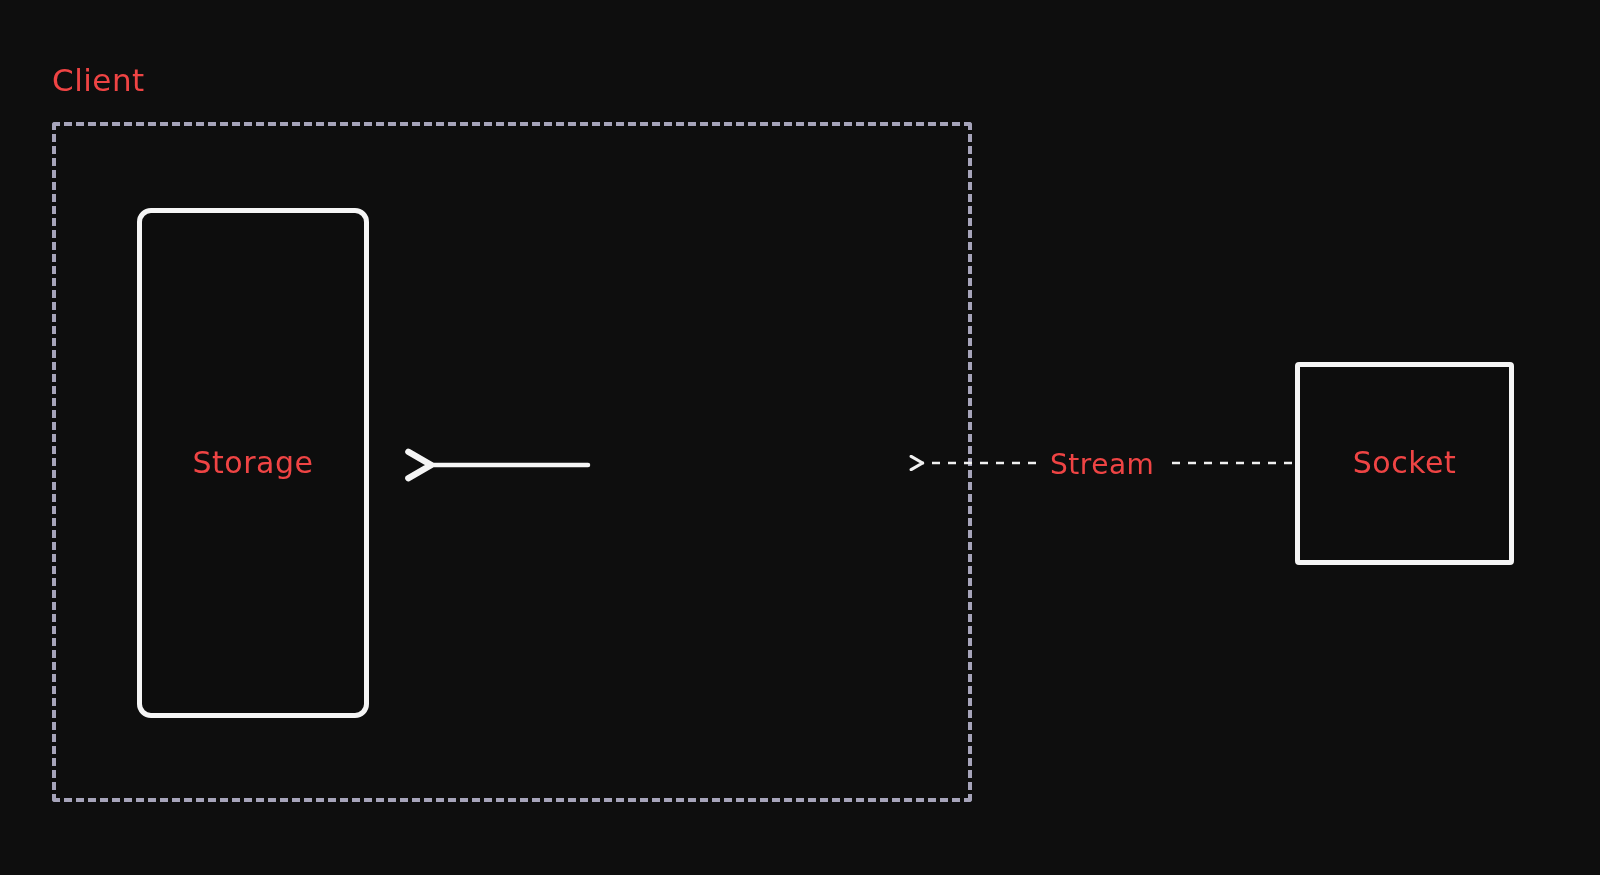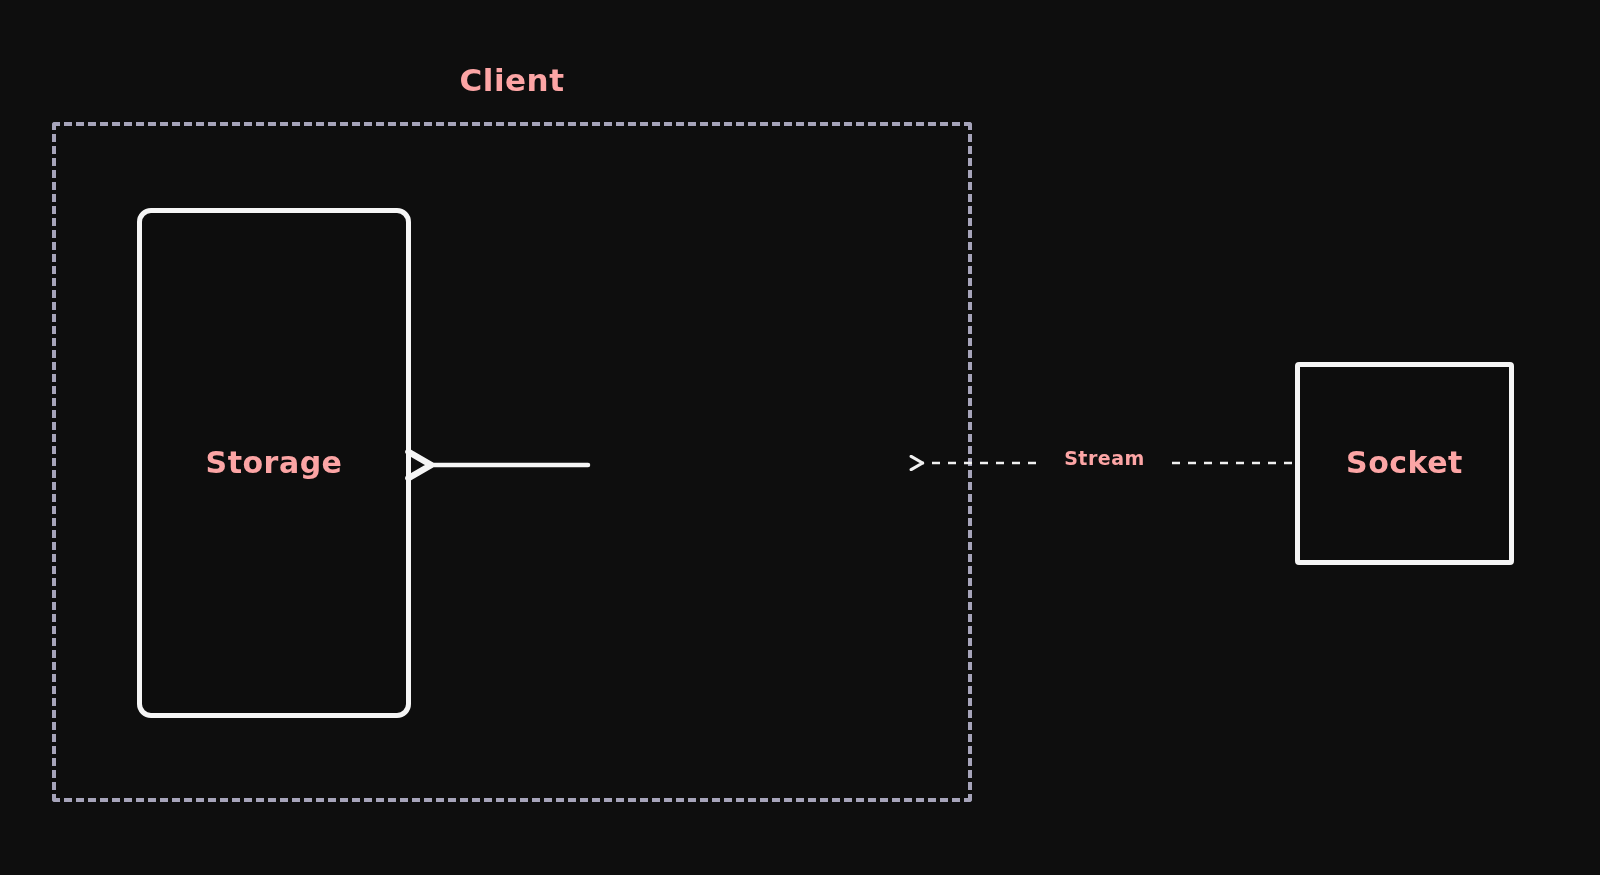--- a/index.html
+++ b/index.html
@@ -12,25 +12,24 @@
     position: relative;
     width: 1600px;
     height: 875px;
     background: #0e0e0e;
     overflow: hidden;
     font-family: "DejaVu Sans", sans-serif;
   }
 
   
   .label {
-    color: #fca5a5;
-    font-weight: 700;
+    color: #ef4444;
+    font-weight: 400;
     font-size: 30px;
     letter-spacing: 0.5px;
-    text-align: center;
     line-height: 1.35;
     user-select: none;
   }
 
   .multiline { white-space: pre-line; }
 
   
   .client-box {
     position: absolute;
     left: 52px;
@@ -56,21 +55,21 @@
     display: flex;
     align-items: center;
     justify-content: center;
     border: 5px solid #f5f5f5;
     background: #0d0d0d;
   }
 
   .node-storage {
     left: 137px;
     top: 208px;
-    width: 274px;
+    width: 232px;
     height: 510px;
     border-radius: 14px;
   }
 
   .node-worker {
     left: 589px;
     top: 312px;
     width: 306px;
     height: 306px;
     border-radius: 50%;
@@ -107,21 +106,21 @@
     stroke-dasharray: 8 8;
   }
 
   .stream-label {
     position: absolute;
     left: 1042px;
     top: 444px;
     width: 125px;
     background: #0e0e0e;
     padding: 2px 8px;
-    font-size: 19px;
+    font-size: 28px;
   }
 </style>
 </head>
 <body>
 
 <div class="canvas">
 
   <div class="label client-label">Client</div>
 
   <div class="client-box"></div>

